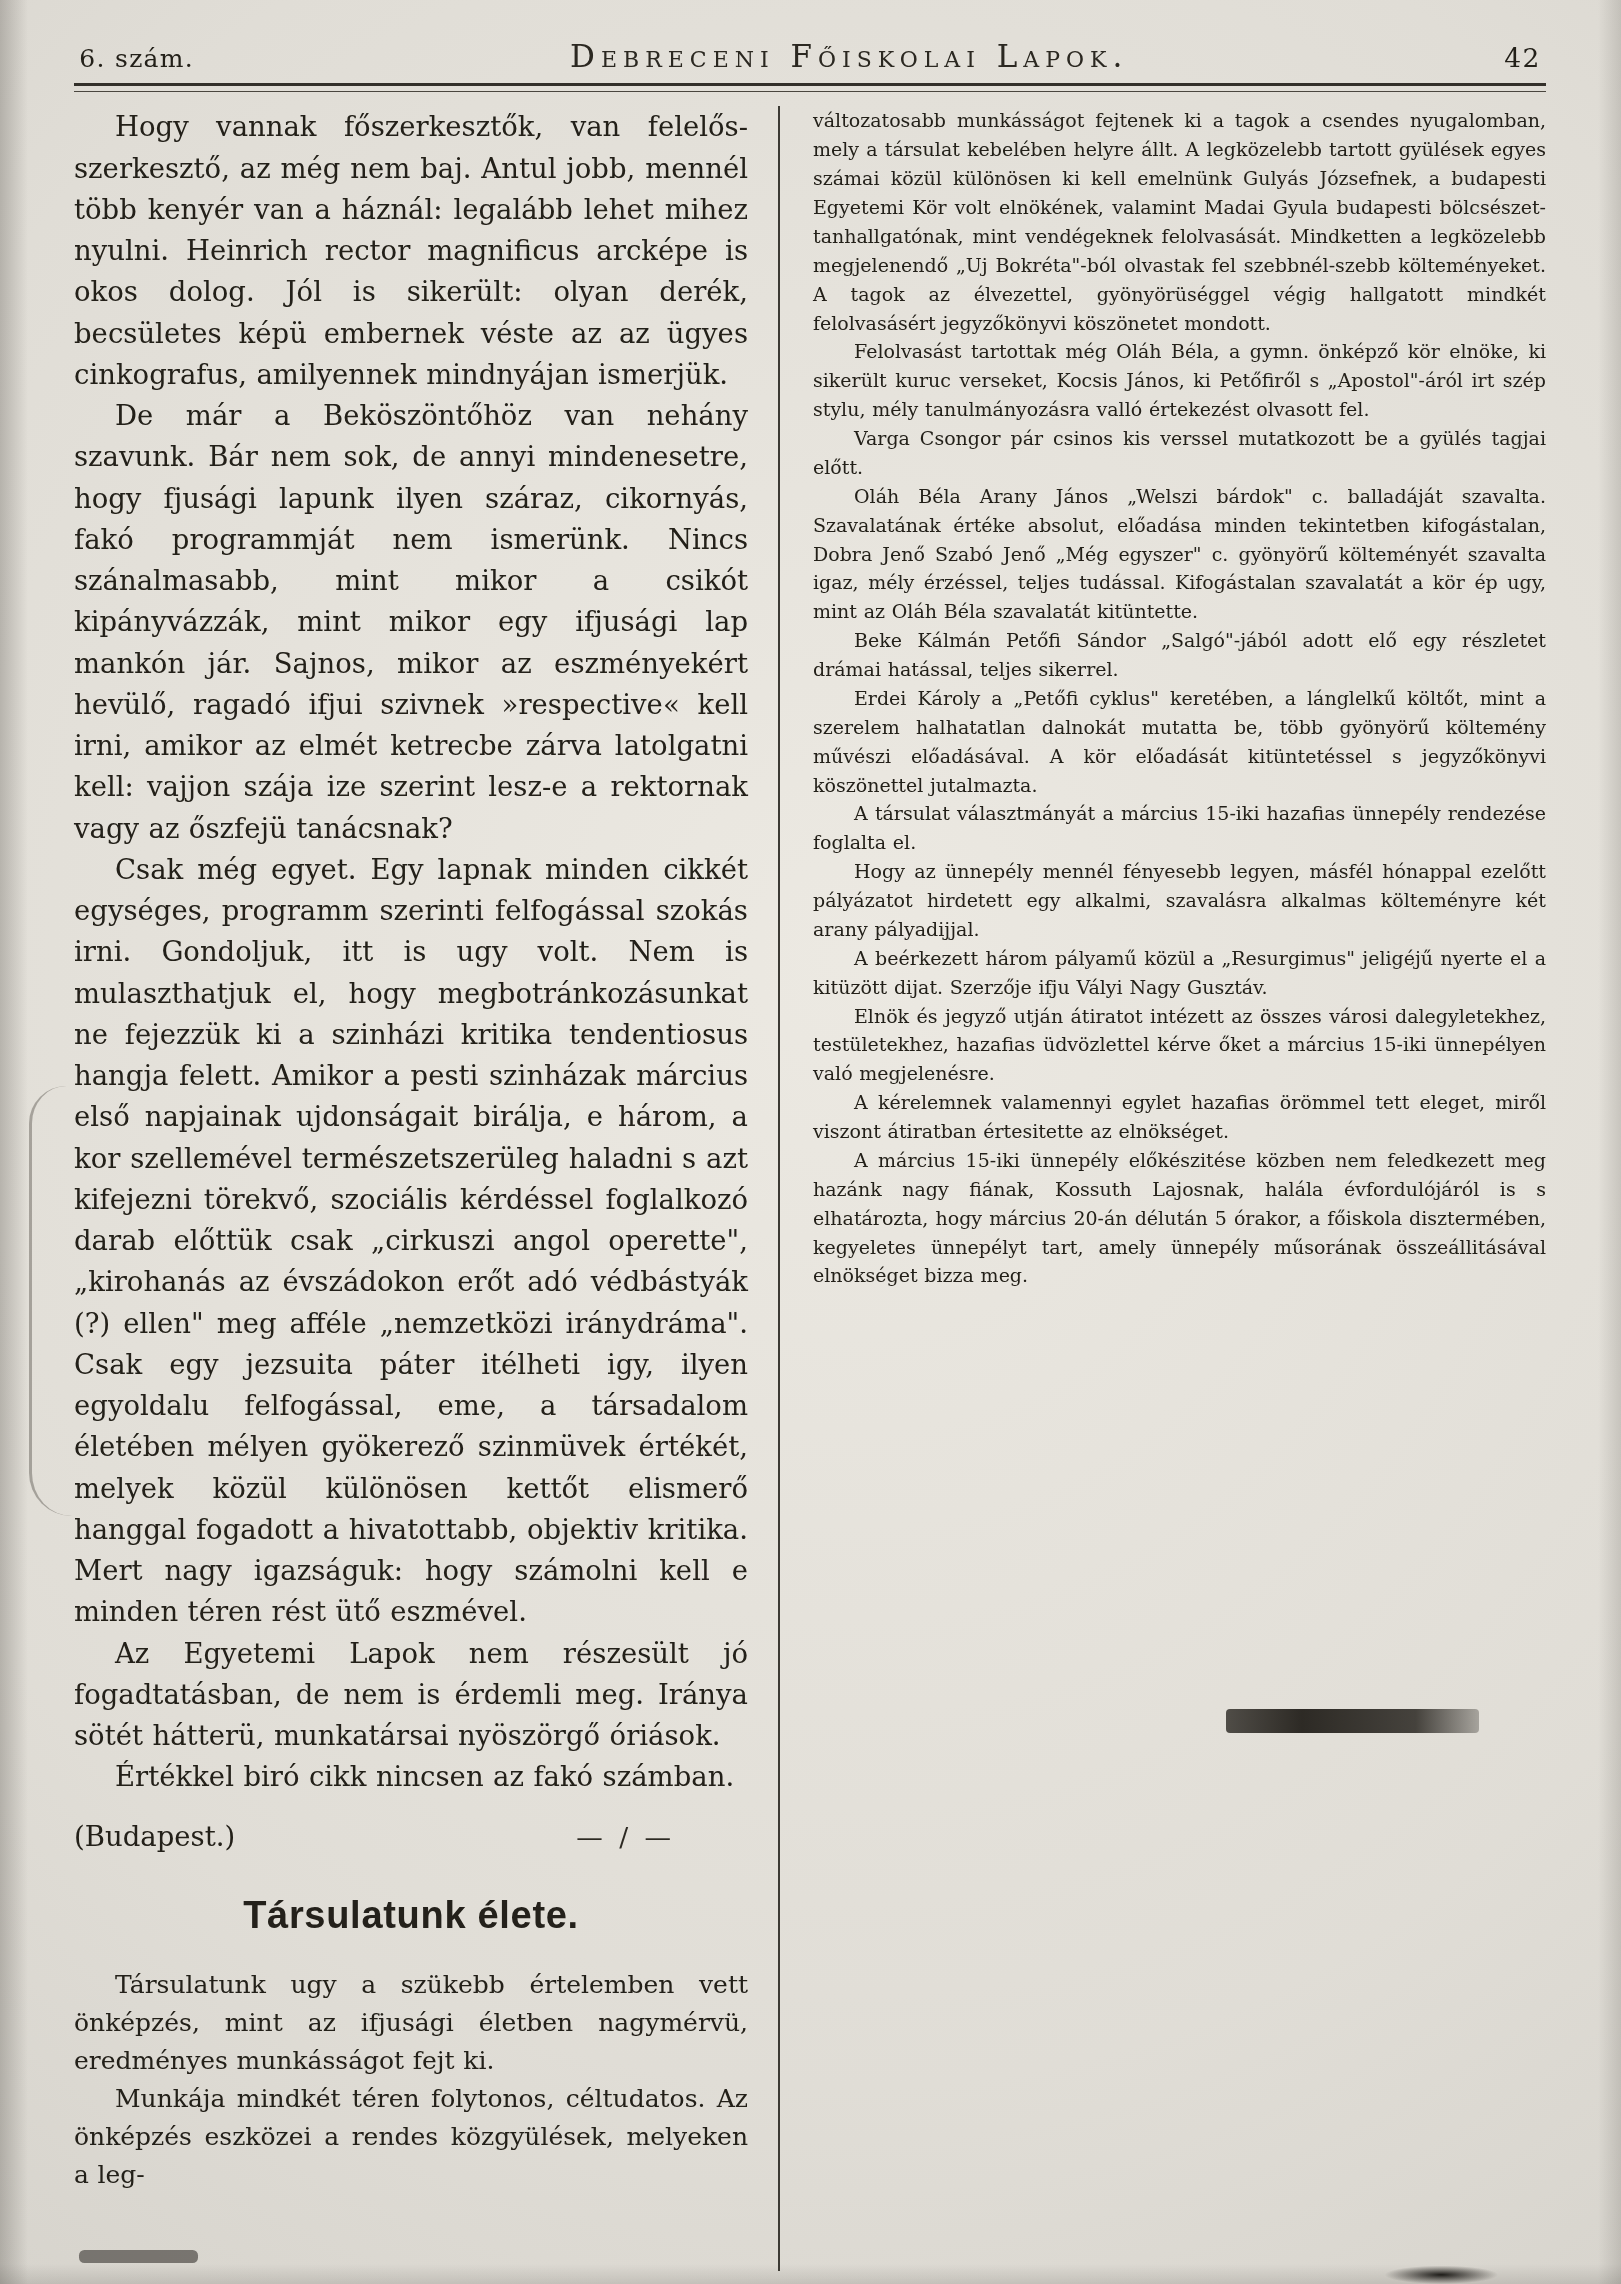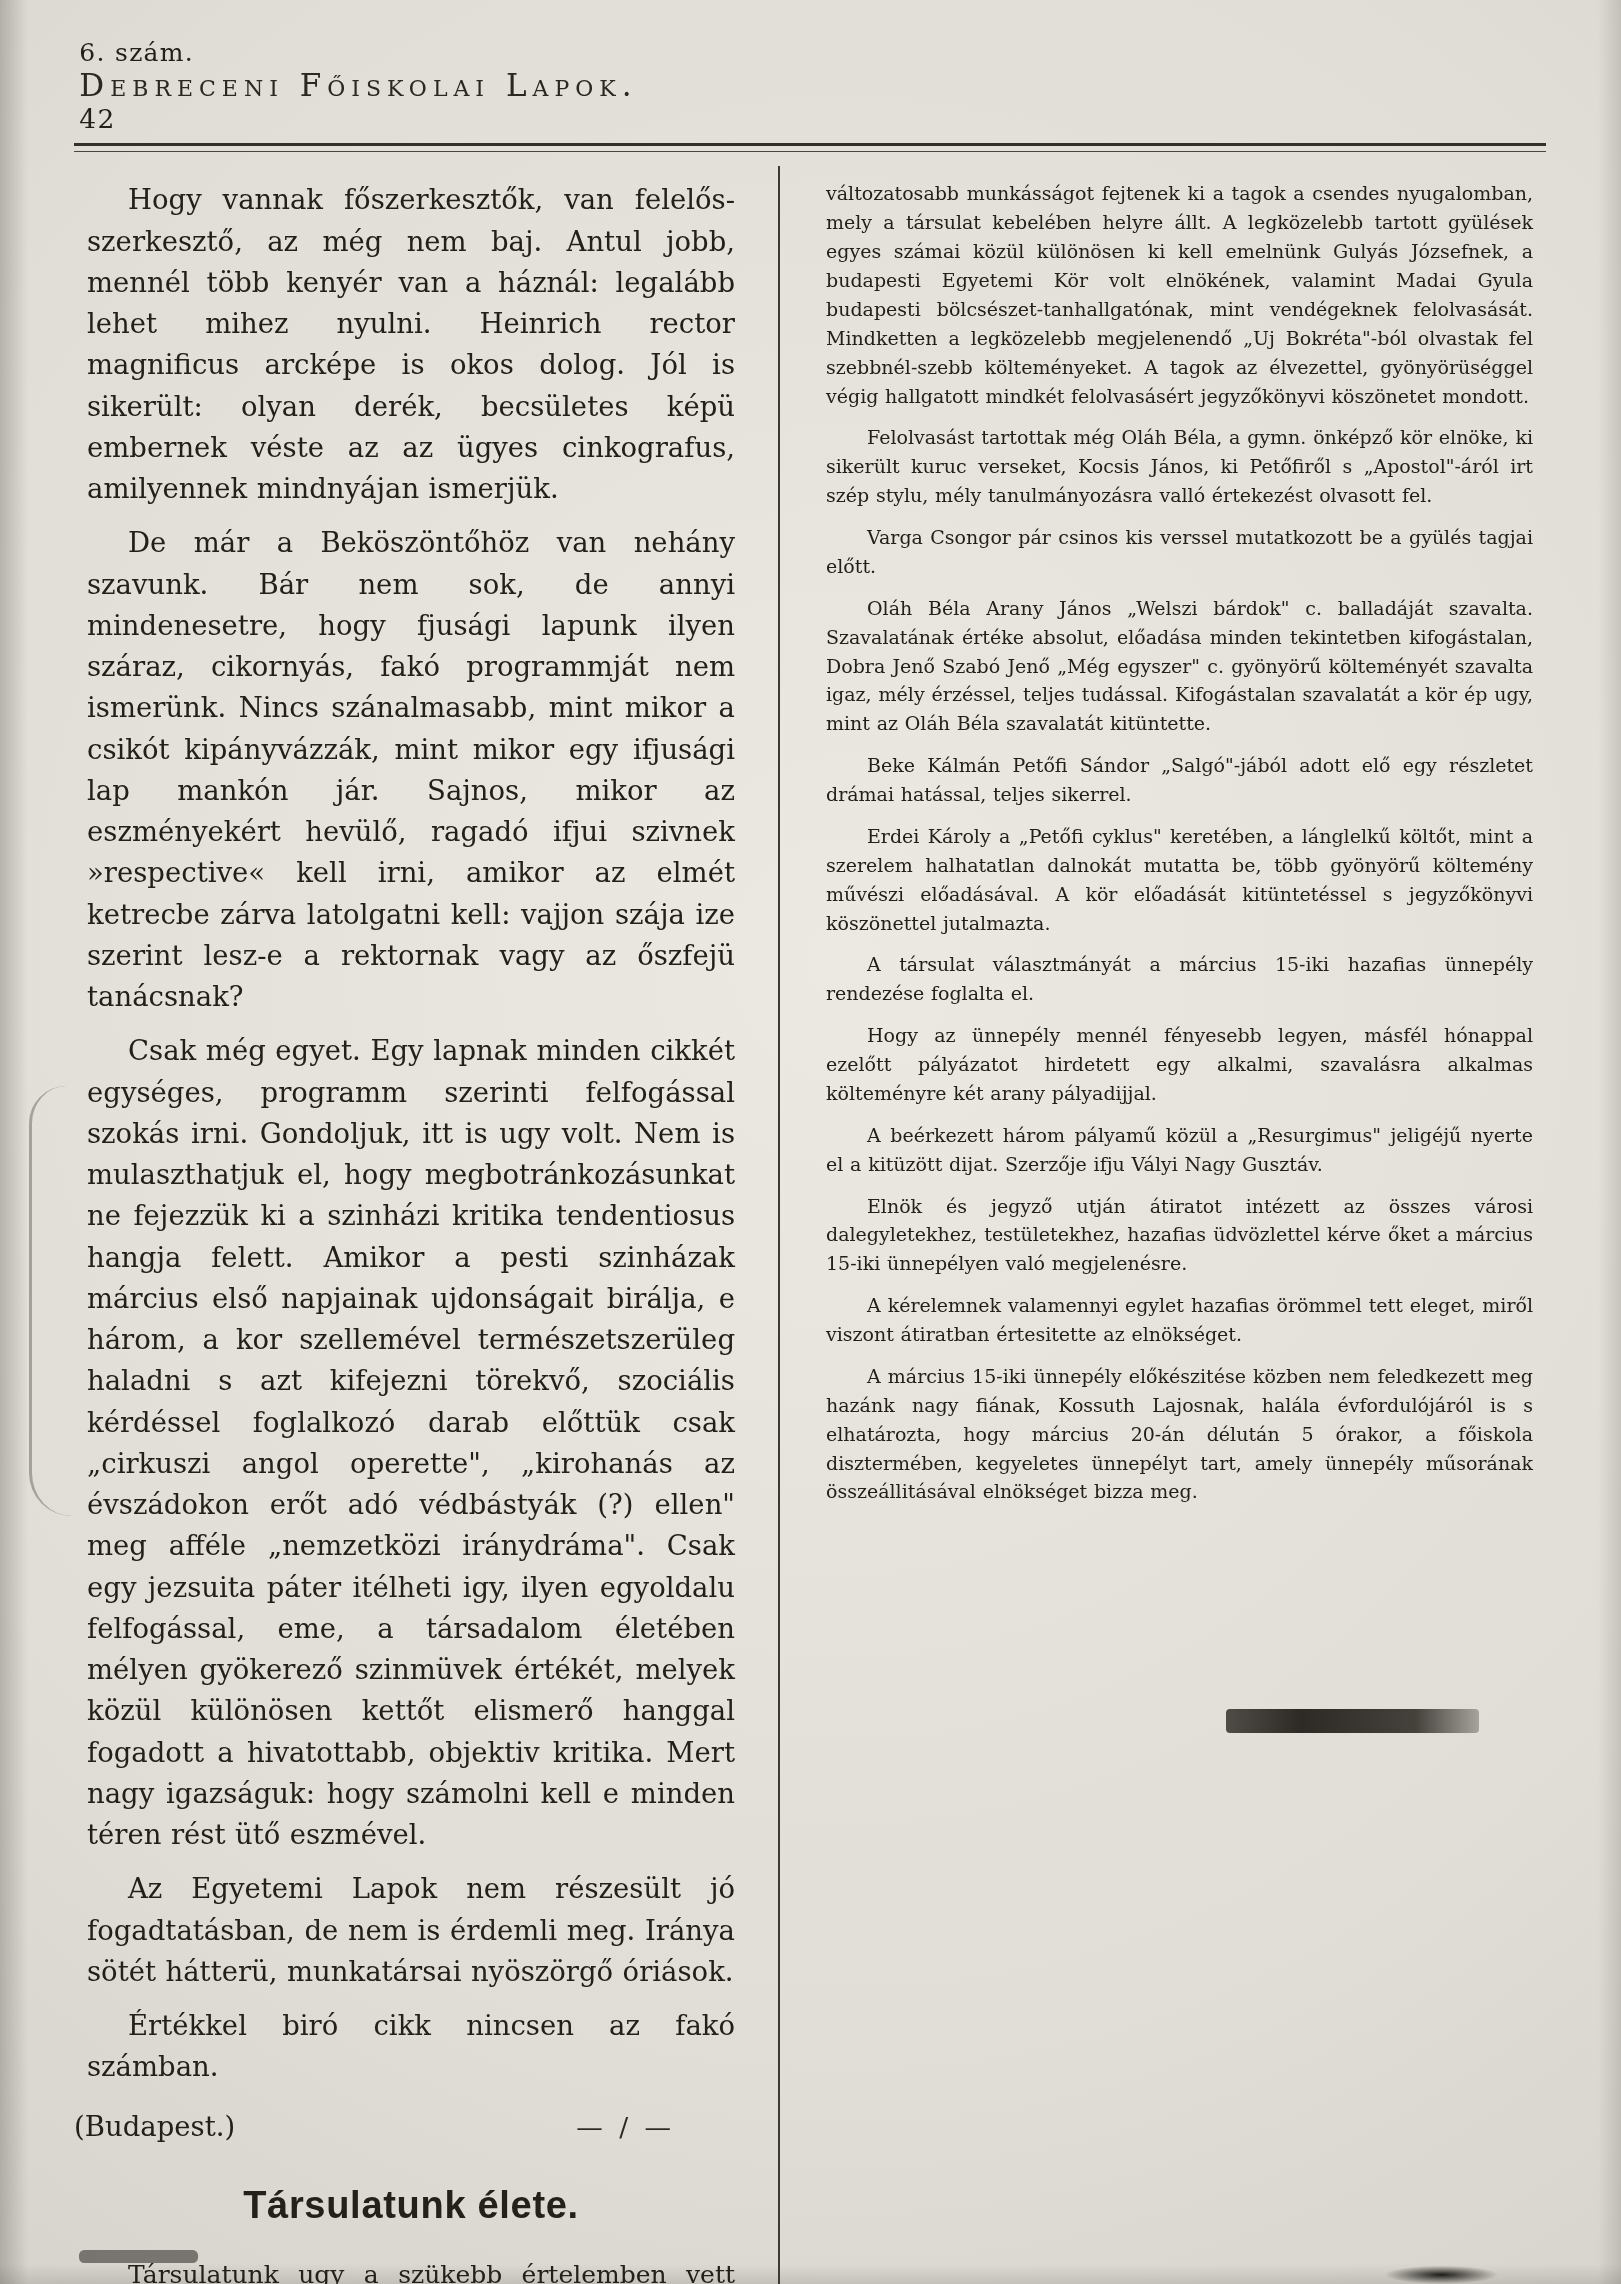--- a/index.html
+++ b/index.html
@@ -18,21 +18,20 @@
     font-family: "DejaVu Serif", "Liberation Serif", serif;
     color: #232019;
     overflow: hidden;
   }
   
   .header {
     display: flex;
     align-items: baseline;
     justify-content: space-between;
     padding: 0 5.3px 9.3px 5.3px;
-    flex-direction: column;
   }
   .issue { font-size: 25px; letter-spacing: 1.3px; }
   .title {
     font-size: 31px;
     font-variant: small-caps;
     letter-spacing: 6px;
     color: #2b2821;
   }
   .pagenum { font-size: 26.5px; letter-spacing: 1.3px; }
   .rule {
@@ -51,21 +50,21 @@
     line-height: 1.5;
   }
   .col-right {
     flex: 1;
     border-left: 2px solid #3c3a34;
     padding-left: 33px;
     font-size: 19px;
     line-height: 1.52;
   }
   p {
-    margin: 13px;
+    margin: 0;
     text-indent: 41px;
     text-align: justify;
     word-spacing: 0.7px;
   }
   p.no-indent { text-indent: 0; }
   .sig-row {
     display: flex;
     justify-content: space-between;
     align-items: baseline;
     margin-top: 18px;

